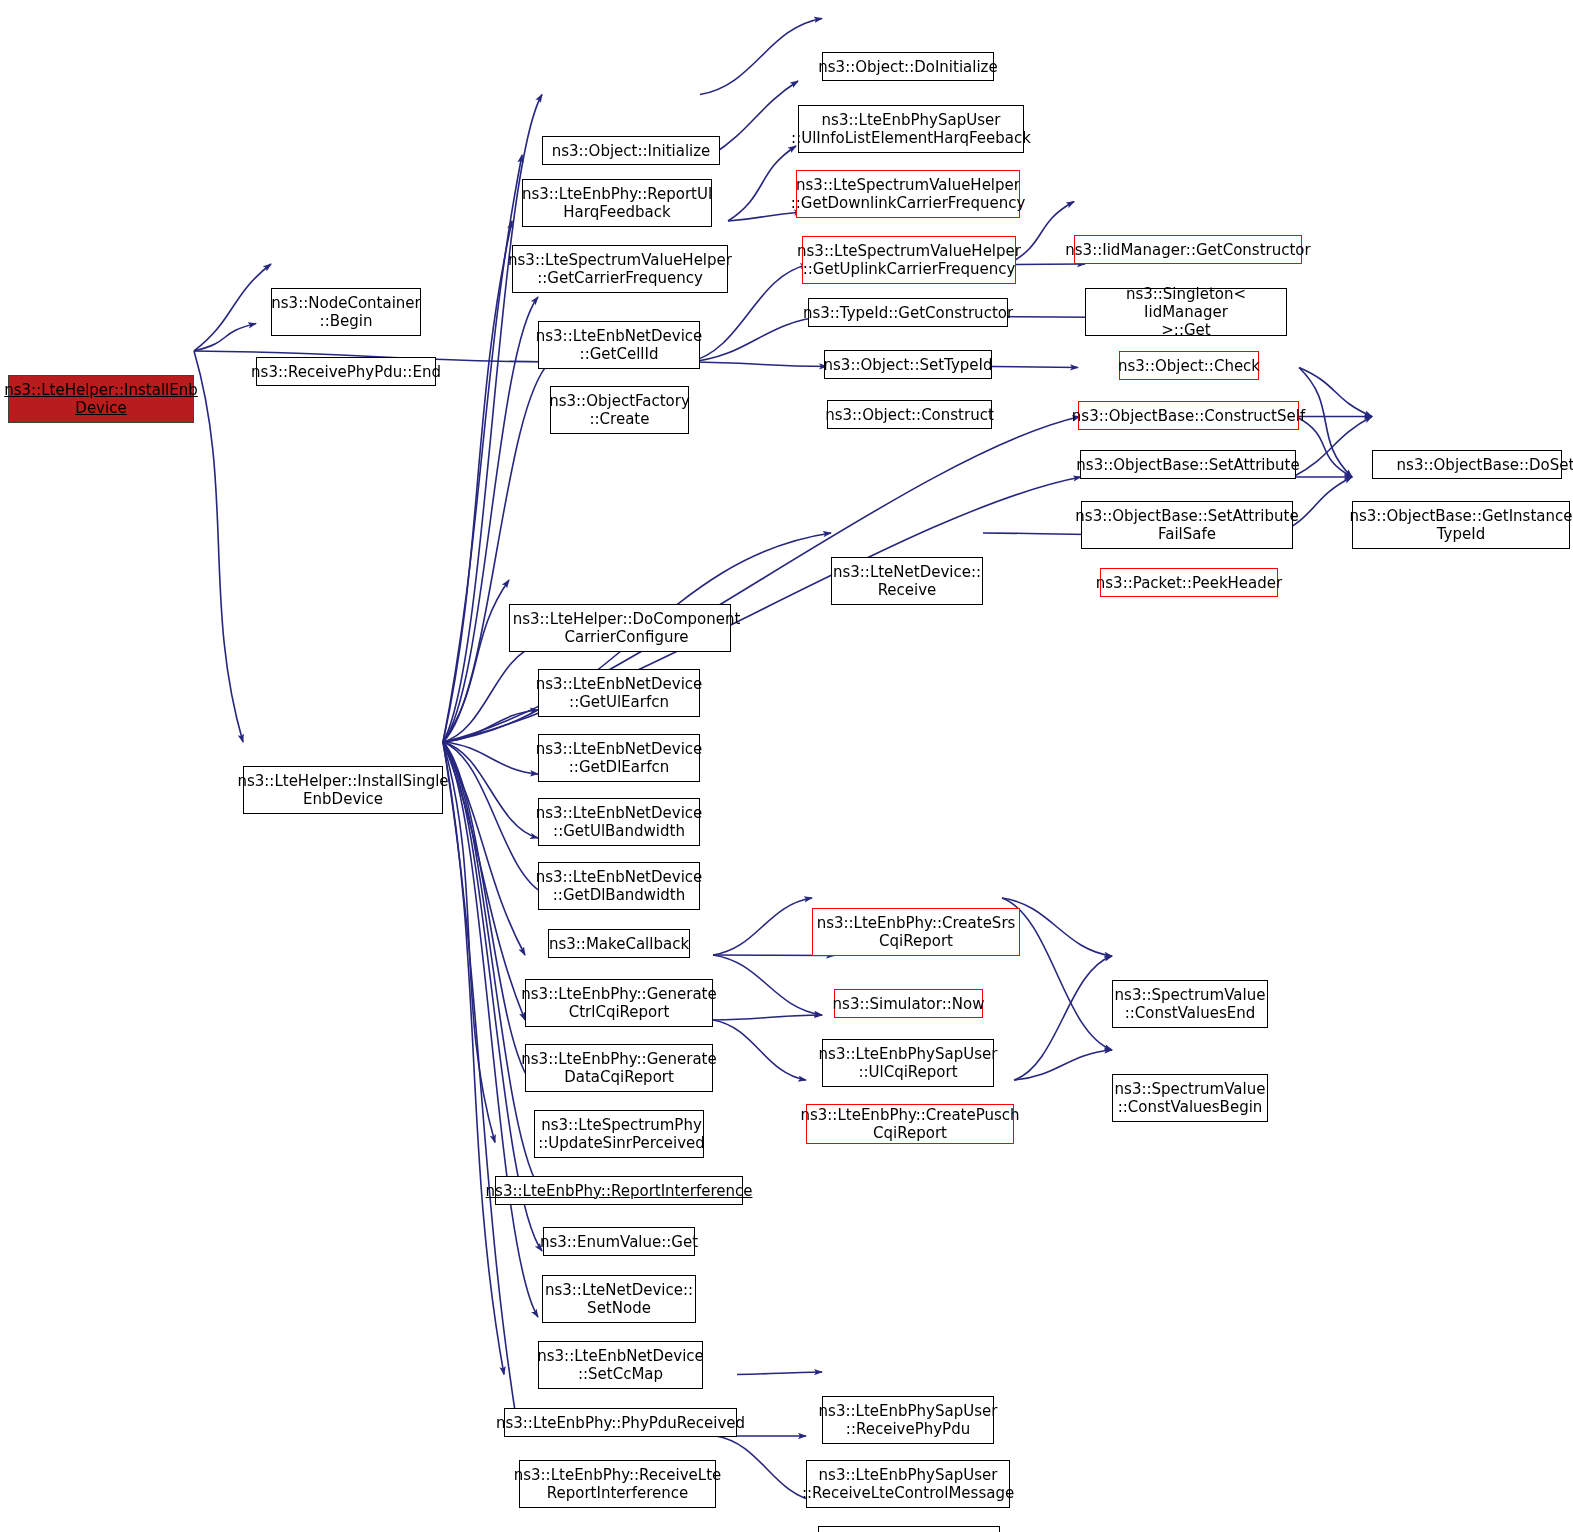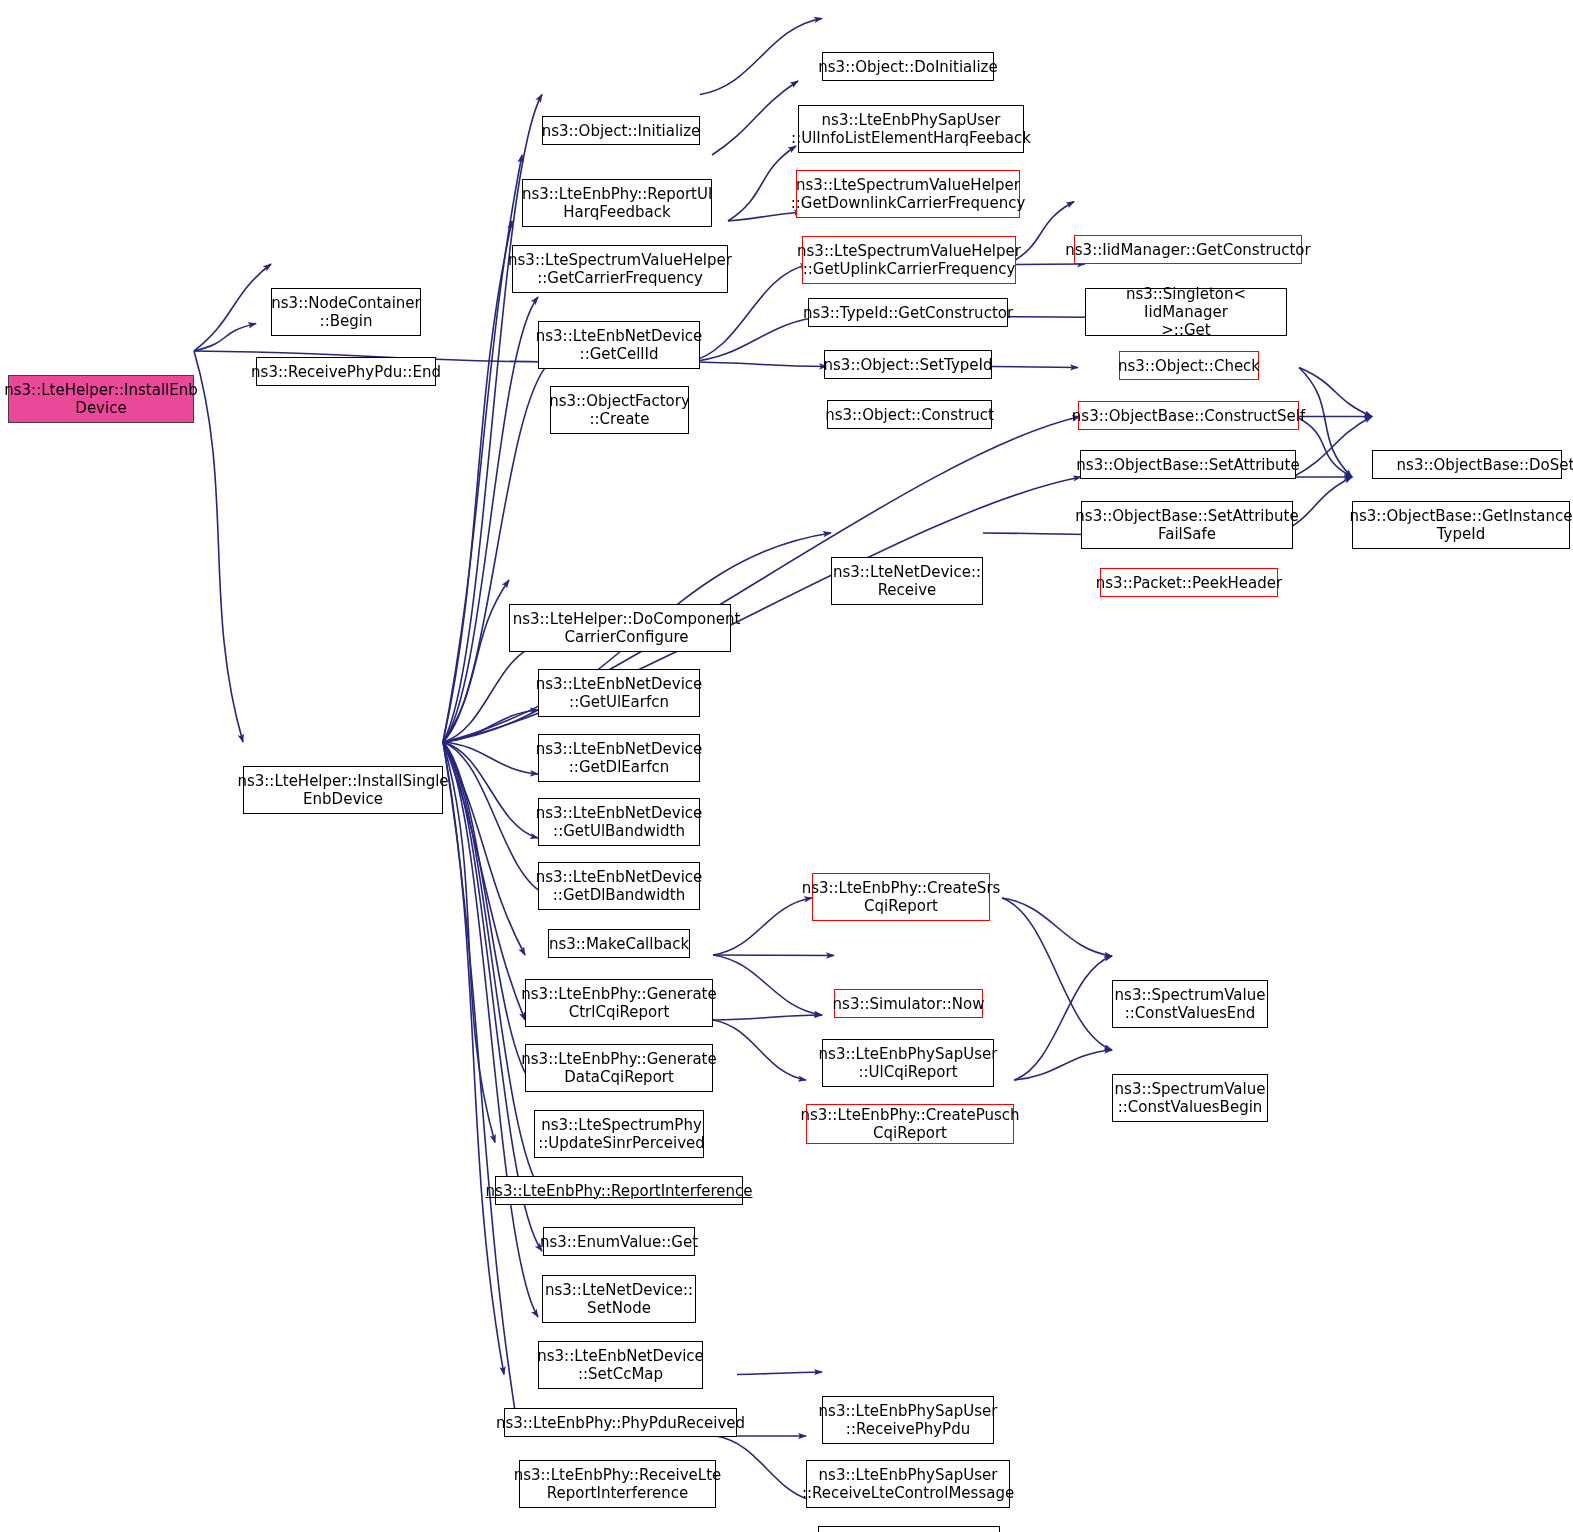--- a/index.html
+++ b/index.html
@@ -37,22 +37,23 @@
     justify-content: center;
     white-space: pre-line;
     padding: 0 3px;
     z-index: 5;
     margin-top: 48px;
   }
   .node.red {
     border-color: #ff0000;
   }
   .node.root {
-    background: #ec4899;
+    background: #b91c1c;
     border-color: #404040;
+    text-decoration: underline;
   }
 </style>
 </head>
 <body>
 
 <div id="canvas">
   <svg id="edge-layer" viewBox="0 0 1573 1532" xmlns="http://www.w3.org/2000/svg">
     <defs>
       <marker id="arrow" markerWidth="9" markerHeight="9" refX="8" refY="3.2" orient="auto" markerUnits="userSpaceOnUse">
         <path d="M0,0 L9,3.2 L0,6.4 L2,3.2 z" fill="#26267f"></path>
@@ -120,21 +121,21 @@
       </g>
   </svg>
   <div id="node-layer">
       <div class="node root" style="left: 8px; top: 327px; width: 186px; height: 48px;">ns3::LteHelper::InstallEnb
 Device</div>
       <div class="node" style="left: 271px; top: 240px; width: 150px; height: 48px;">ns3::NodeContainer
 ::Begin</div>
       <div class="node" style="left: 256px; top: 309px; width: 180px; height: 29px;">ns3::ReceivePhyPdu::End</div>
       <div class="node" style="left: 243px; top: 718px; width: 200px; height: 48px;">ns3::LteHelper::InstallSingle
 EnbDevice</div>
-      <div class="node" style="left: 542px; top: 68px; width: 158px; height: 29px;">ns3::Object::Initialize</div>
+      <div class="node" style="left: 542px; top: 88px; width: 178px; height: 29px;">ns3::Object::Initialize</div>
       <div class="node" style="left: 522px; top: 131px; width: 190px; height: 48px;">ns3::LteEnbPhy::ReportUl
 HarqFeedback</div>
       <div class="node" style="left: 512px; top: 197px; width: 216px; height: 48px;">ns3::LteSpectrumValueHelper
 ::GetCarrierFrequency</div>
       <div class="node" style="left: 538px; top: 273px; width: 162px; height: 48px;">ns3::LteEnbNetDevice
 ::GetCellId</div>
       <div class="node" style="left: 550px; top: 338px; width: 139px; height: 48px;">ns3::ObjectFactory
 ::Create</div>
       <div class="node" style="left: 509px; top: 556px; width: 222px; height: 48px; padding-left: 16px;">ns3::LteHelper::DoComponent
 CarrierConfigure</div>
@@ -179,21 +180,21 @@
 &gt;::Get</div>
       <div class="node red" style="left: 1119px; top: 303px; width: 140px; height: 29px;">ns3::Object::Check</div>
       <div class="node red" style="left: 1078px; top: 353px; width: 221px; height: 29px;">ns3::ObjectBase::ConstructSelf</div>
       <div class="node" style="left: 1080px; top: 402px; width: 216px; height: 29px;">ns3::ObjectBase::SetAttribute</div>
       <div class="node" style="left: 1081px; top: 453px; width: 212px; height: 48px;">ns3::ObjectBase::SetAttribute
 FailSafe</div>
       <div class="node red" style="left: 1100px; top: 520px; width: 178px; height: 29px;">ns3::Packet::PeekHeader</div>
       <div class="node" style="left: 1372px; top: 402px; width: 190px; height: 29px; padding-left: 40px;">ns3::ObjectBase::DoSet</div>
       <div class="node" style="left: 1352px; top: 453px; width: 218px; height: 48px;">ns3::ObjectBase::GetInstance
 TypeId</div>
-      <div class="node red" style="left: 812px; top: 825px; width: 178px; height: 48px;">ns3::LteEnbPhy::CreateSrs
+      <div class="node red" style="left: 812px; top: 860px; width: 208px; height: 48px;">ns3::LteEnbPhy::CreateSrs
 CqiReport</div>
       <div class="node red" style="left: 834px; top: 941px; width: 149px; height: 29px;">ns3::Simulator::Now</div>
       <div class="node" style="left: 822px; top: 991px; width: 172px; height: 48px;">ns3::LteEnbPhySapUser
 ::UlCqiReport</div>
       <div class="node red" style="left: 806px; top: 1056px; width: 208px; height: 40px;">ns3::LteEnbPhy::CreatePusch
 CqiReport</div>
       <div class="node" style="left: 1112px; top: 932px; width: 156px; height: 48px;">ns3::SpectrumValue
 ::ConstValuesEnd</div>
       <div class="node" style="left: 1112px; top: 1026px; width: 156px; height: 48px;">ns3::SpectrumValue
 ::ConstValuesBegin</div>

